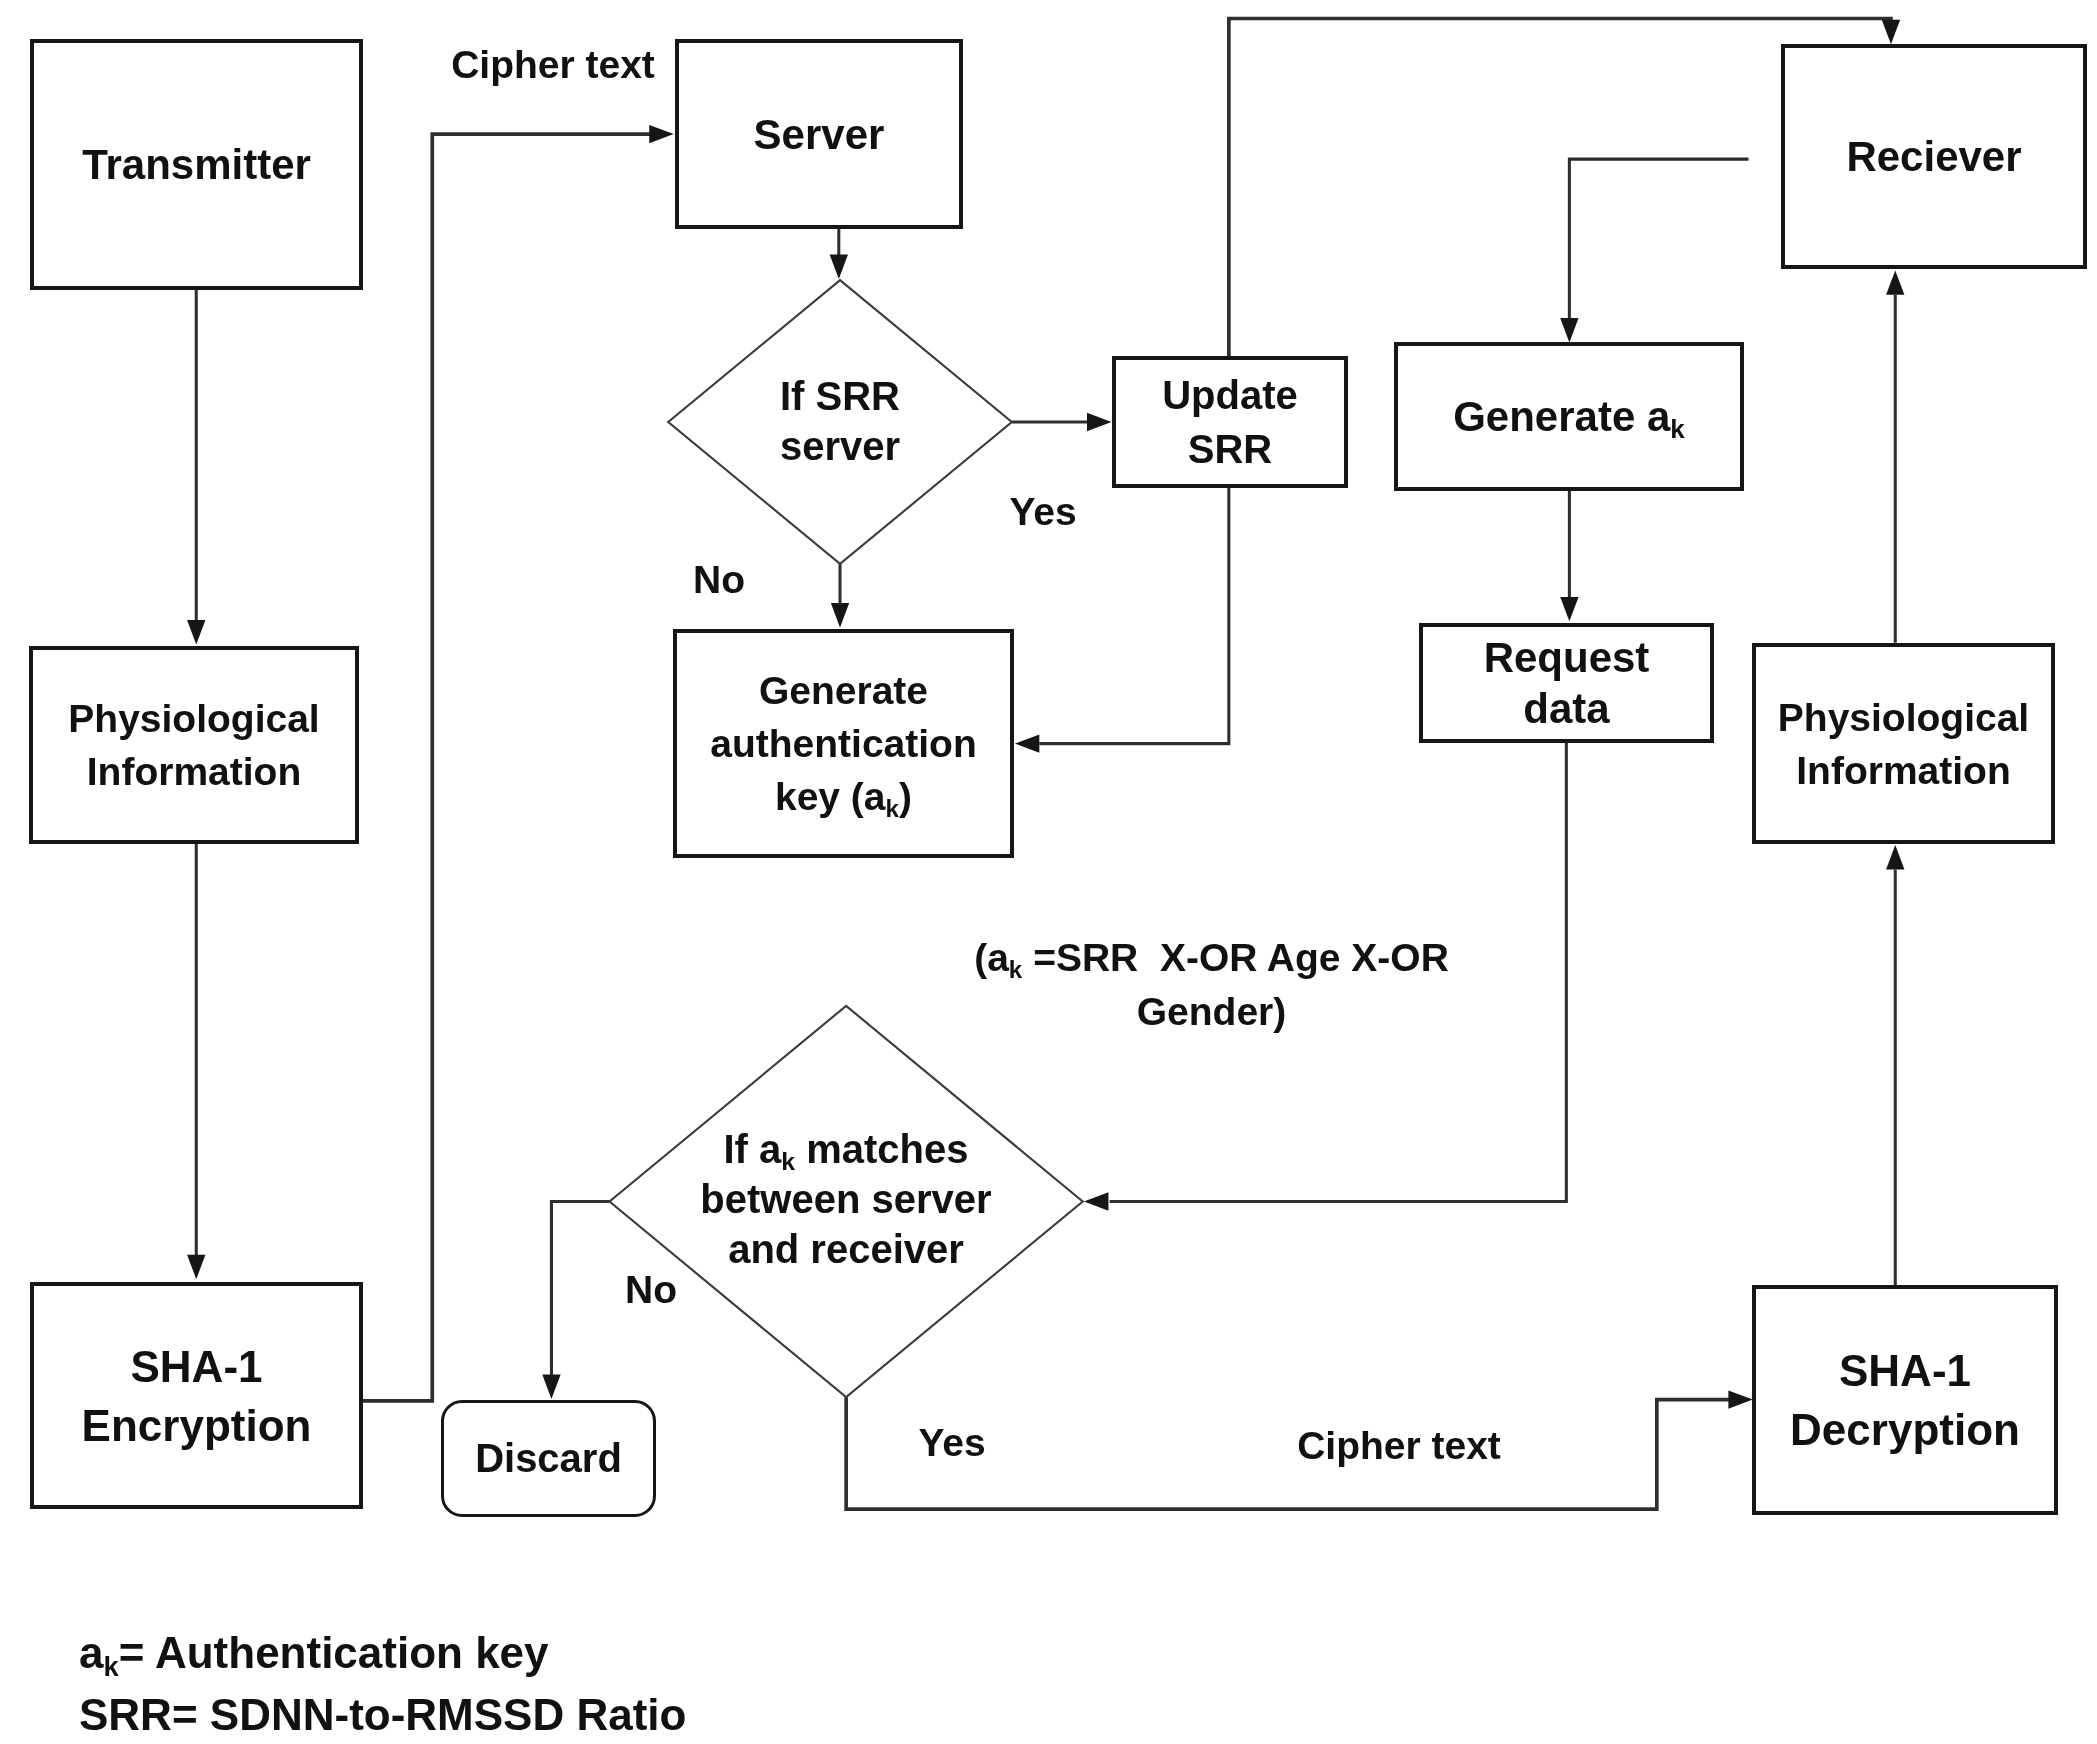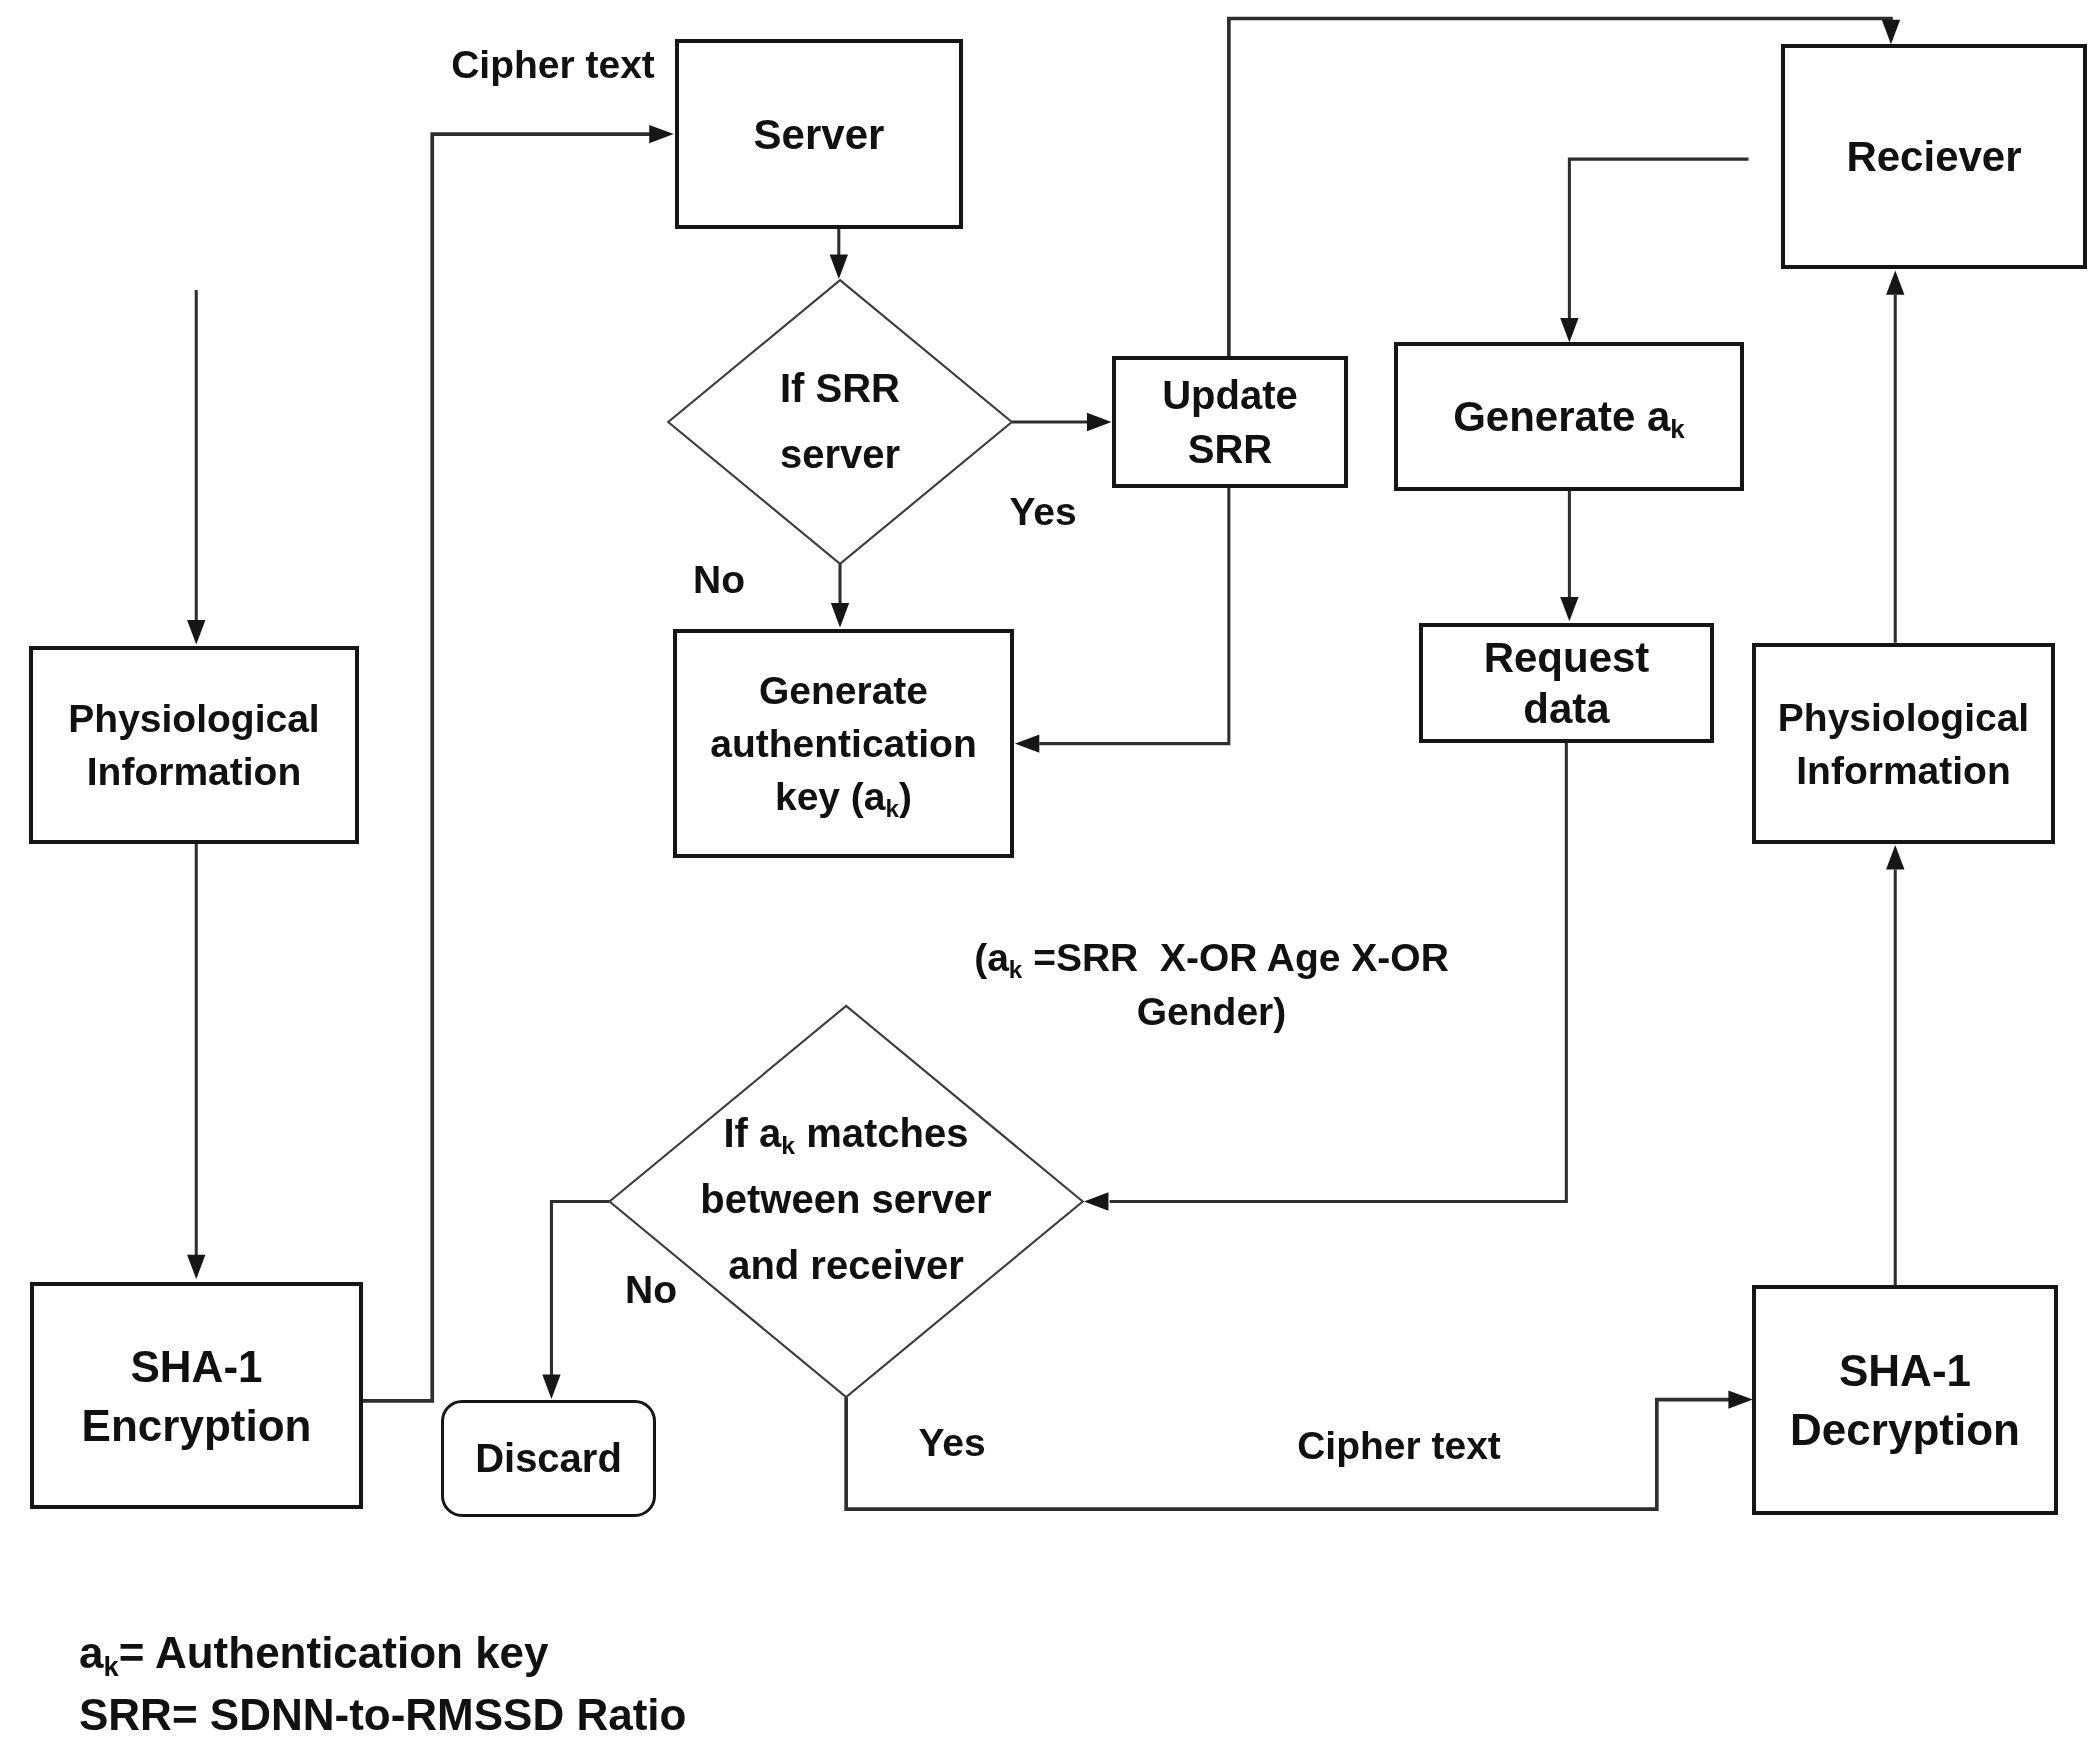--- a/index.html
+++ b/index.html
@@ -44,21 +44,20 @@
     flex-direction: column;
     align-items: center;
     justify-content: center;
     text-align: center;
     font-weight: bold;
     font-size: 39px;
     line-height: 50px;
     color: #111111;
     transform: translate(-50%, -50%);
     white-space: nowrap;
-    gap: 16px;
   }
   .elabel {
     position: absolute;
     font-weight: bold;
     font-size: 39px;
     color: #111111;
     transform: translate(-50%, -50%);
     white-space: nowrap;
   }
   .annotation {
@@ -153,20 +152,23 @@
       <path d="M3085 1422 L3115 1422 L3100 1382 Z" fill="#161616"></path>
     </g>
     <g>
       <path d="M3100 1051 V482" fill="none" stroke="#2e2e2e" stroke-width="5"></path>
       <path d="M3085 482 L3115 482 L3100 442 Z" fill="#161616"></path>
     </g>
     <polygon points="1374,458 1655,690 1374,922 1093,690" fill="#ffffff" stroke="#3d3d3d" stroke-width="3.5"></polygon>
     <polygon points="1384,1645 1771,1965 1384,2285 997,1965" fill="#ffffff" stroke="#3d3d3d" stroke-width="3.5"></polygon>
   </svg>
 
+  <div class="box" style="left:30px; top:39px; width:333px; height:251px;">
+    <span class="line">Transmitter</span>
+  </div>
 
   <div class="box" style="left:675px; top:39px; width:288px; height:190px;">
     <span class="line">Server</span>
   </div>
 
   <div class="box" style="left:1749px; top:44px; width:306px; height:225px;margin-left:32px;">
     <span class="line">Reciever</span>
   </div>
 
   <div class="box" style="left:1112px; top:356px; width:236px; height:132px; font-size:40px; line-height:54px;">

